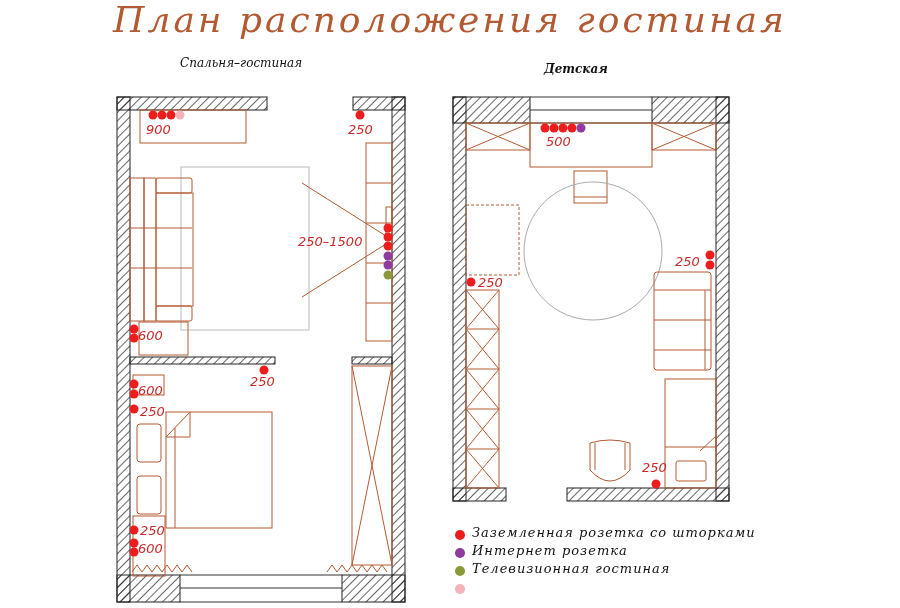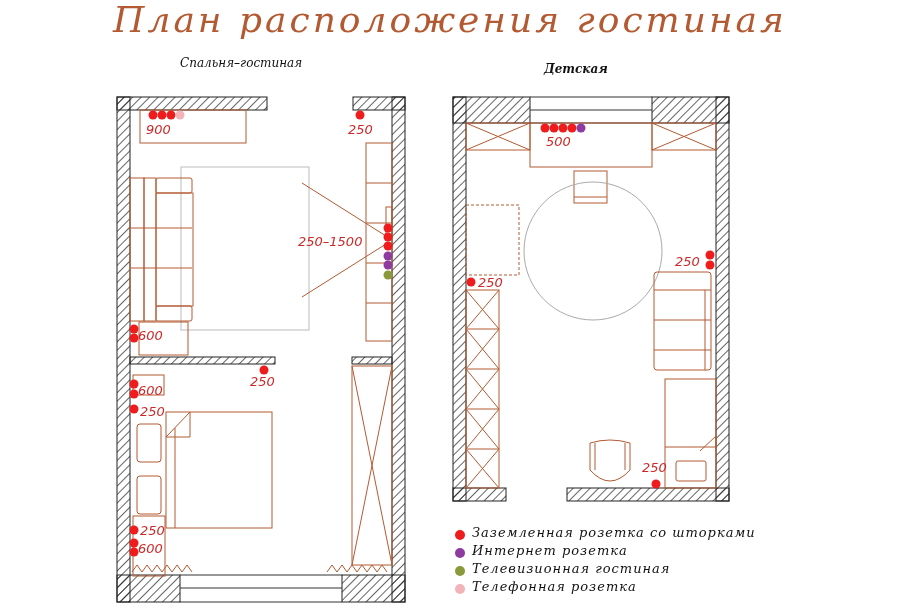--- a/index.html
+++ b/index.html
@@ -214,15 +214,14 @@
   <div class="legend-item">
     <span class="dot" style="background:#8e3a9e"></span>
     <span class="legend-text">Интернет розетка</span>
   </div>
   <div class="legend-item">
     <span class="dot" style="background:#8a9a3a"></span>
     <span class="legend-text">Телевизионная гостиная</span>
   </div>
   <div class="legend-item">
     <span class="dot" style="background:#f2b4b8"></span>
-    <span class="legend-text">Телефонная розетка</span>
   </div>
 </div>
 
 </body></html>

